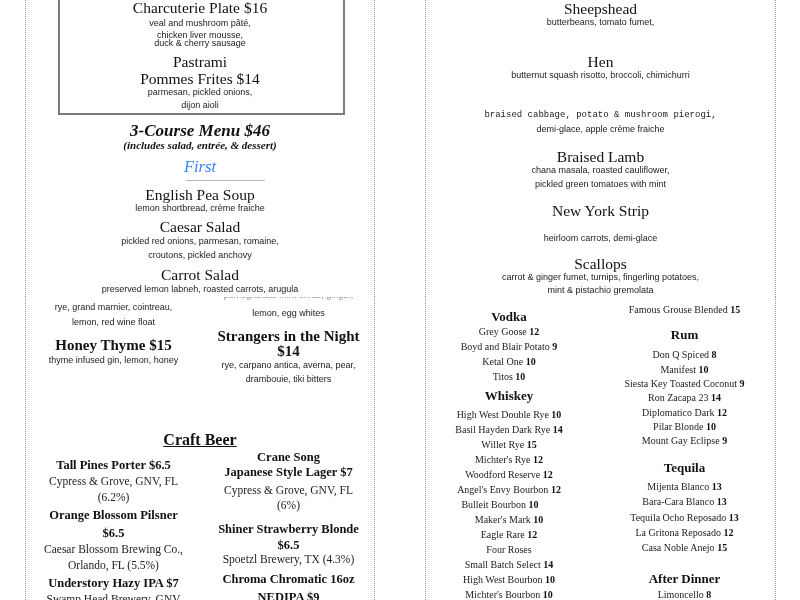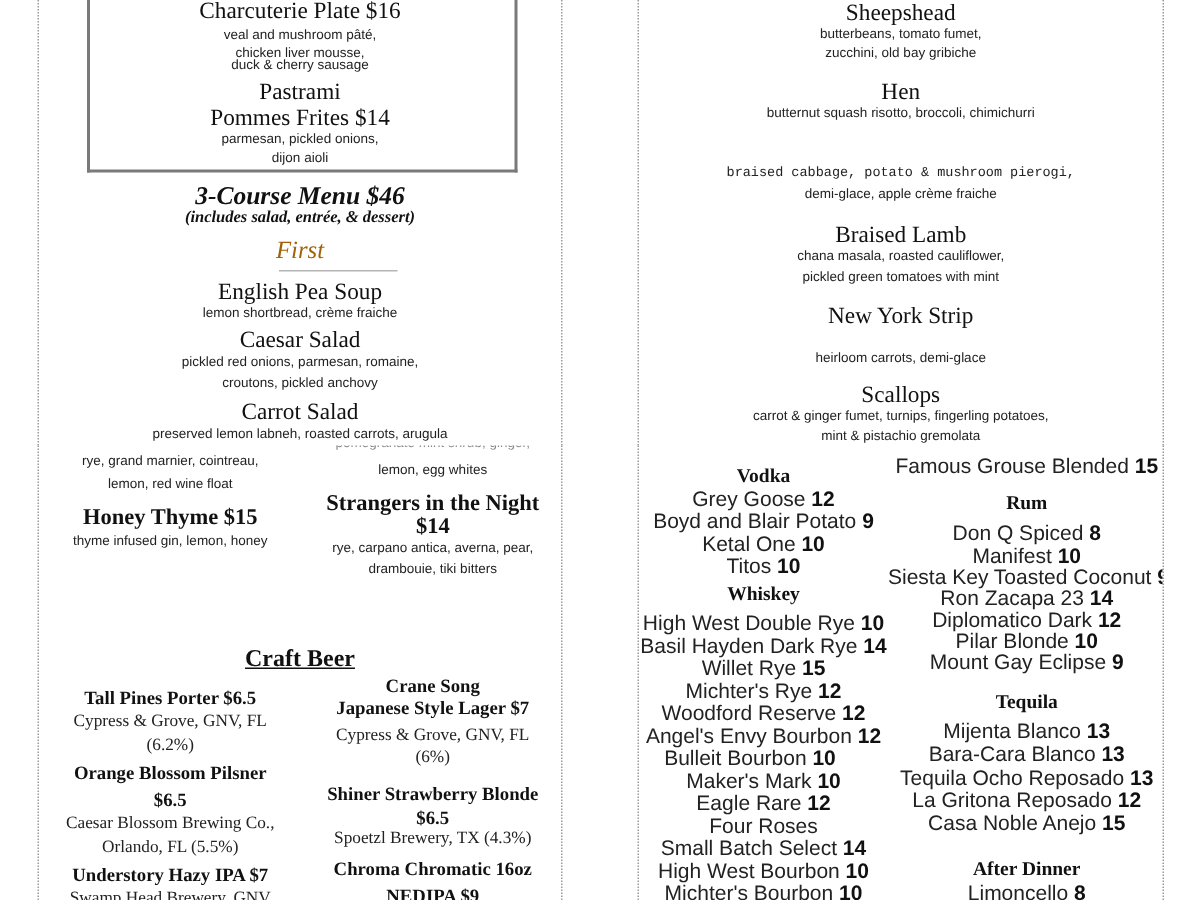--- a/index.html
+++ b/index.html
@@ -15,34 +15,34 @@
     #pg-tr { left: 425px; top: 0; width: 351px; height: 297px; border-left: 1px dotted #9a9a9a; border-right: 1px dotted #9a9a9a; }
     #pg-bl { left: 25px; top: 297px; width: 350px; height: 303px; border-left: 1px dotted #9a9a9a; border-right: 1px dotted #9a9a9a; }
     #pg-br { left: 425px; top: 297px; width: 351px; height: 303px; border-left: 1px dotted #9a9a9a; border-right: 1px dotted #9a9a9a; }
 
     .boxed { position: absolute; left: 32px; width: 287px; top: -4px; height: 119px; border: 2px solid #7a7a7a; border-top: none; }
 
     .dish-name { font-family: "Liberation Serif", serif; font-size: 15.5px; line-height: 18px; color: #111; }
     .dish-desc { font-family: "Liberation Sans", sans-serif; font-size: 9px; line-height: 12.5px; color: #222; }
     .course-title { font-family: "Liberation Serif", serif; font-weight: bold; font-style: italic; font-size: 17px; line-height: 19px; }
     .course-sub { font-family: "Liberation Serif", serif; font-weight: bold; font-style: italic; font-size: 11px; line-height: 13px; }
-    .section-italic { font-family: "Liberation Serif", serif; font-style: italic; font-size: 16.5px; line-height: 18px; color: #a16207; }
+    .section-italic { font-family: "Liberation Serif", serif; font-style: italic; font-size: 16.5px; line-height: 18px; color: #3b82f6; }
     .rule { position: absolute; left: 160px; width: 79px; height: 1px; background: #b5b5b5; }
 
     .cocktail-name { font-family: "Liberation Serif", serif; font-weight: bold; font-size: 15px; line-height: 17px; }
     .cocktail-desc { font-family: "Liberation Sans", sans-serif; font-size: 9px; line-height: 13.5px; color: #222; }
 
     .beer-title { font-family: "Liberation Serif", serif; font-weight: bold; font-size: 16px; line-height: 18px; text-decoration: underline; }
     .beer-name { font-family: "Liberation Serif", serif; font-weight: bold; font-size: 12.5px; line-height: 17px; }
     .beer-desc { font-family: "Liberation Serif", serif; font-size: 11.5px; line-height: 15.5px; color: #222; }
 
     .col { position: absolute; text-align: center; }
 
     .spirit-head { font-family: "Liberation Serif", serif; font-weight: bold; font-size: 13px; line-height: 16px; }
-    .spirit { font-family: Liberation Sans, sans-serif; font-size: 14px; line-height: 14.6px; color: #222; white-space: nowrap; }
+    .spirit { font-family: Liberation Serif, serif; font-size: 10px; line-height: 14.6px; color: #222; white-space: nowrap; }
     .spirit b { font-weight: bold; color: #111; }
   </style>
 </head>
 <body>
 
 <div id="pg-tl" class="page">
   <div class="boxed"></div>
 
   <div class="abs dish-name" style="top:-1px;">Charcuterie Plate $16</div>
   <div class="abs dish-desc" style="top:17px;">veal and mushroom pâté,</div>
@@ -66,21 +66,20 @@
   <div class="abs dish-desc" style="top:235px;">pickled red onions, parmesan, romaine,</div>
   <div class="abs dish-desc" style="top:249px;">croutons, pickled anchovy</div>
 
   <div class="abs dish-name" style="top:266px;">Carrot Salad</div>
   <div class="abs dish-desc" style="top:283px;">preserved lemon labneh, roasted carrots, arugula</div>
 </div>
 
 <div id="pg-tr" class="page">
   <div class="abs dish-name" style="top:0px;">Sheepshead</div>
   <div class="abs dish-desc" style="top:16px;">butterbeans, tomato fumet,</div>
-  <div class="abs dish-desc" style="top:29px;">zucchini, old bay gribiche</div>
 
   <div class="abs dish-name" style="top:53px;">Hen</div>
   <div class="abs dish-desc" style="top:69px;">butternut squash risotto, broccoli, chimichurri</div>
 
   <div class="abs dish-desc" style="top:109px;font-family:Liberation Mono, monospace;">braised cabbage, potato &amp; mushroom pierogi,</div>
   <div class="abs dish-desc" style="top:123px;">demi-glace, apple crème fraiche</div>
 
   <div class="abs dish-name" style="top:148px;">Braised Lamb</div>
   <div class="abs dish-desc" style="top:164px;">chana masala, roasted cauliflower,</div>
   <div class="abs dish-desc" style="top:178px;">pickled green tomatoes with mint</div>

